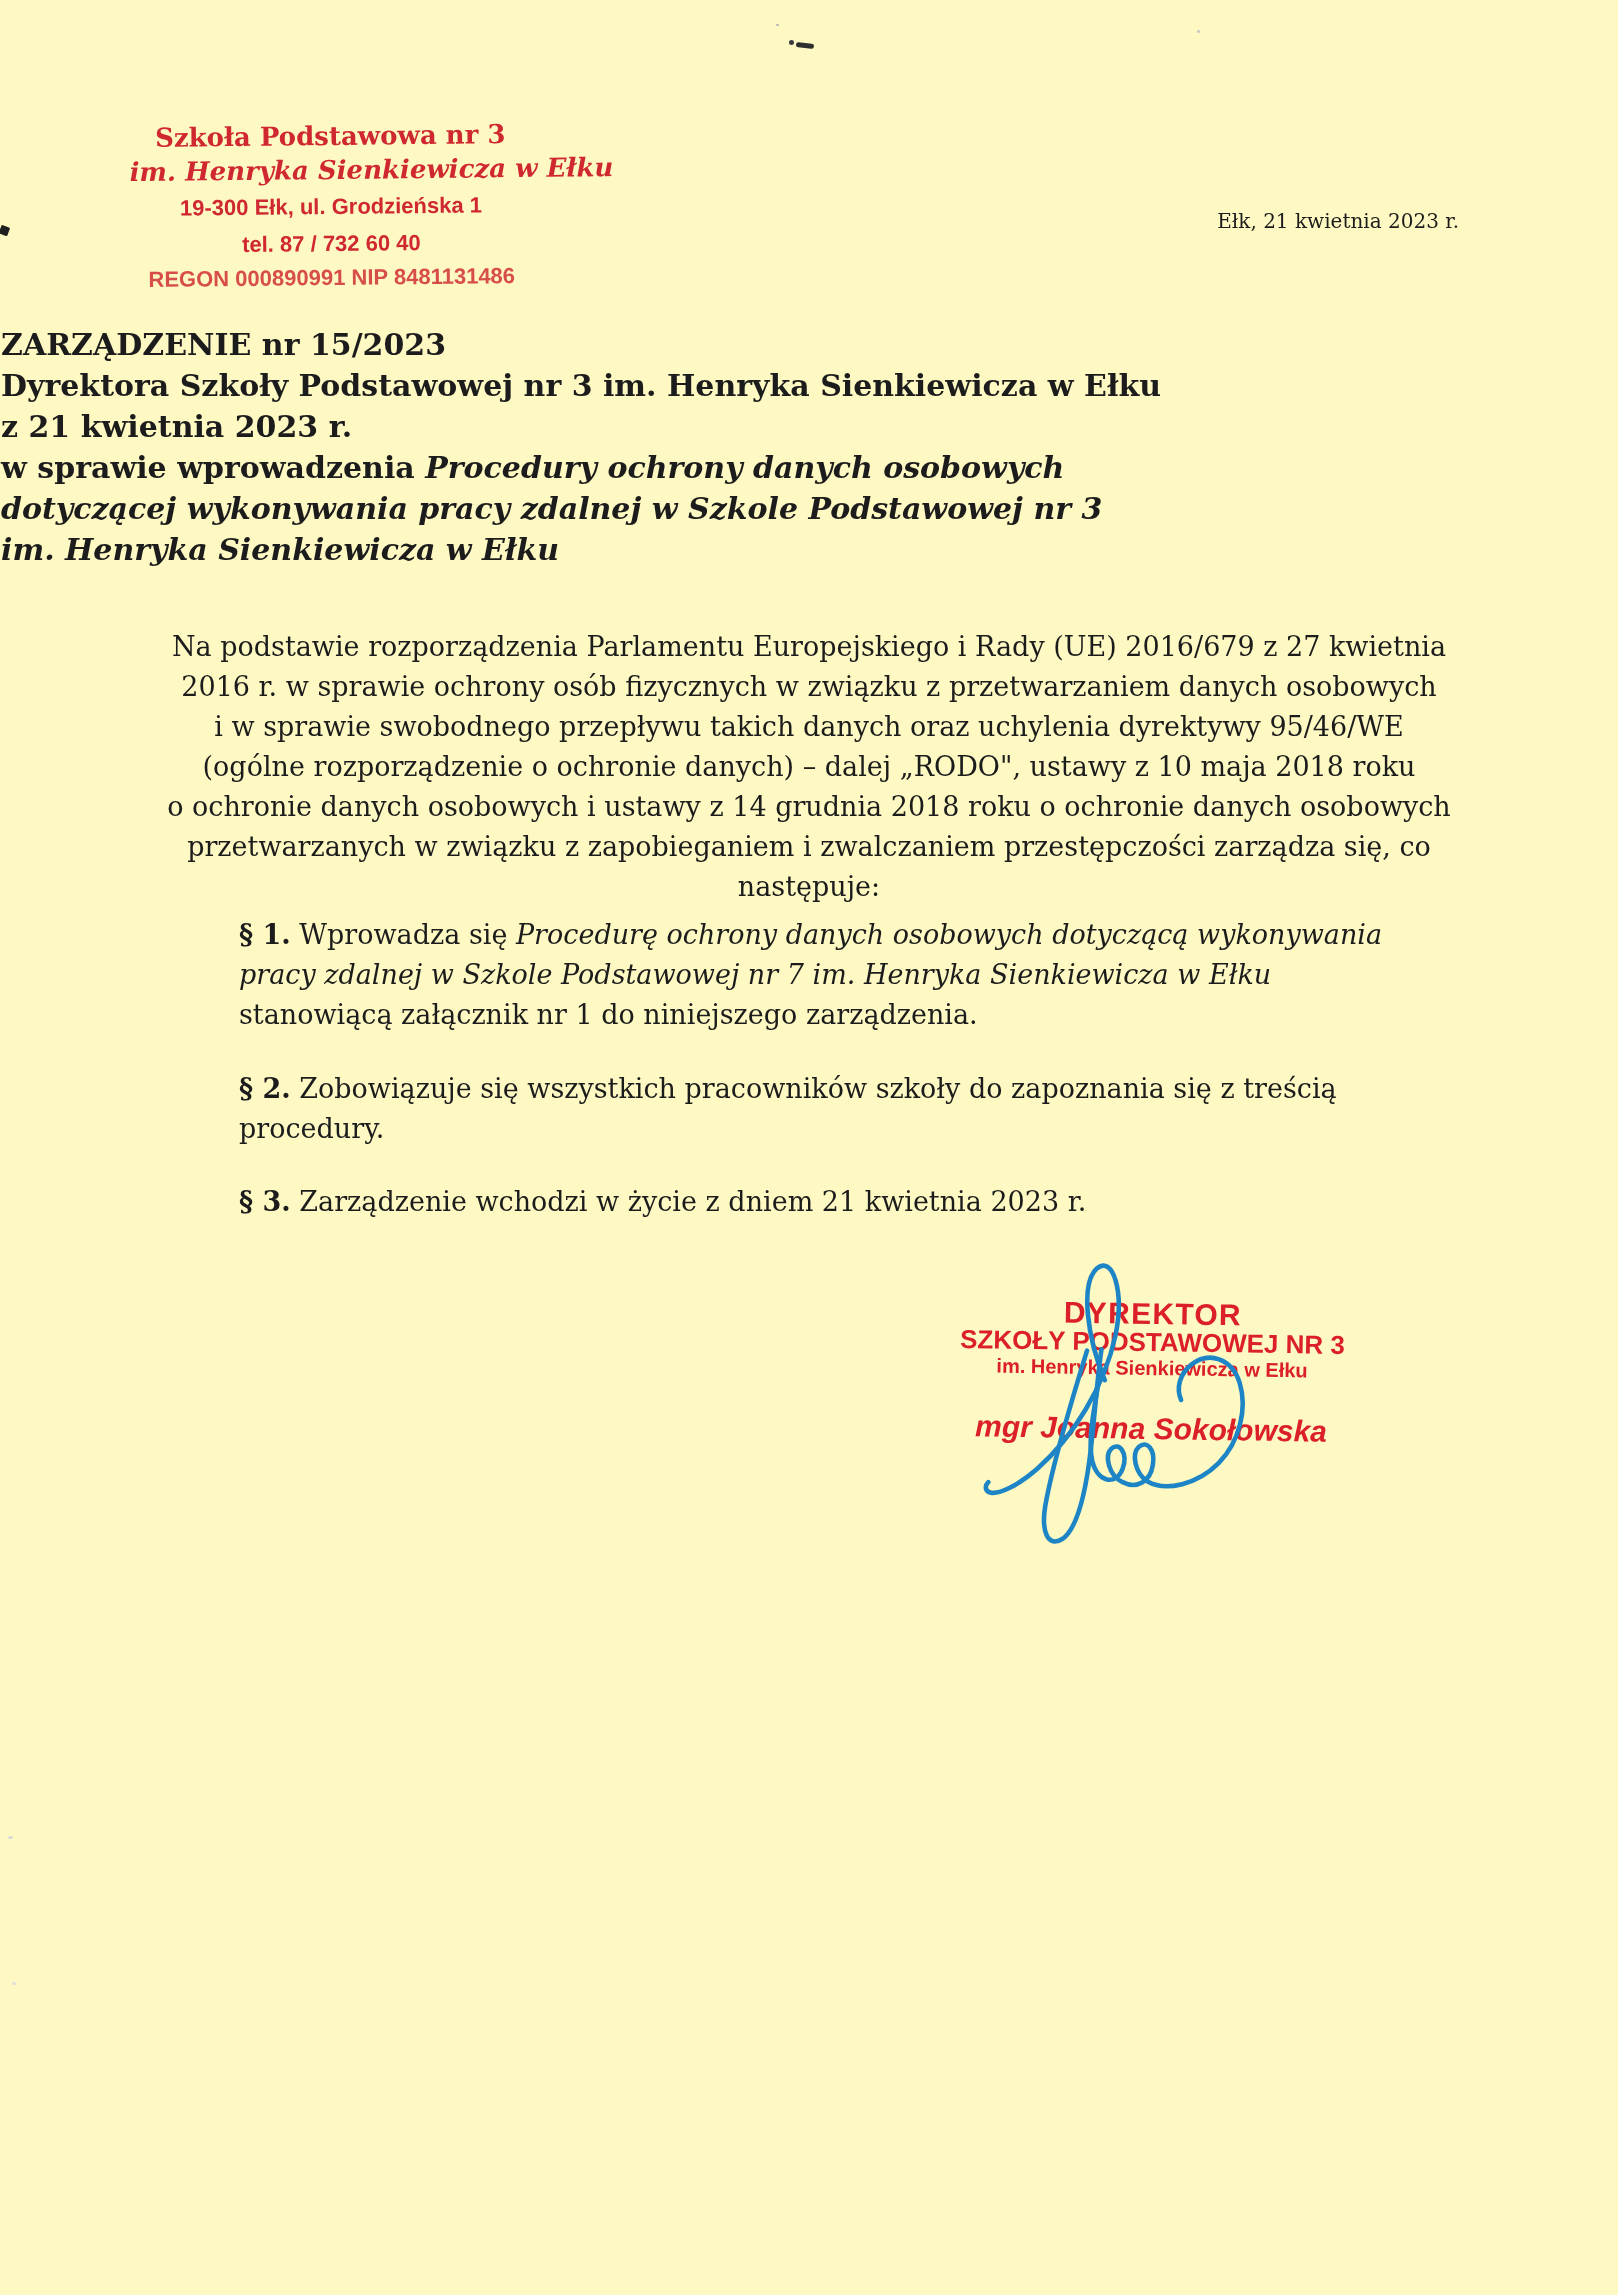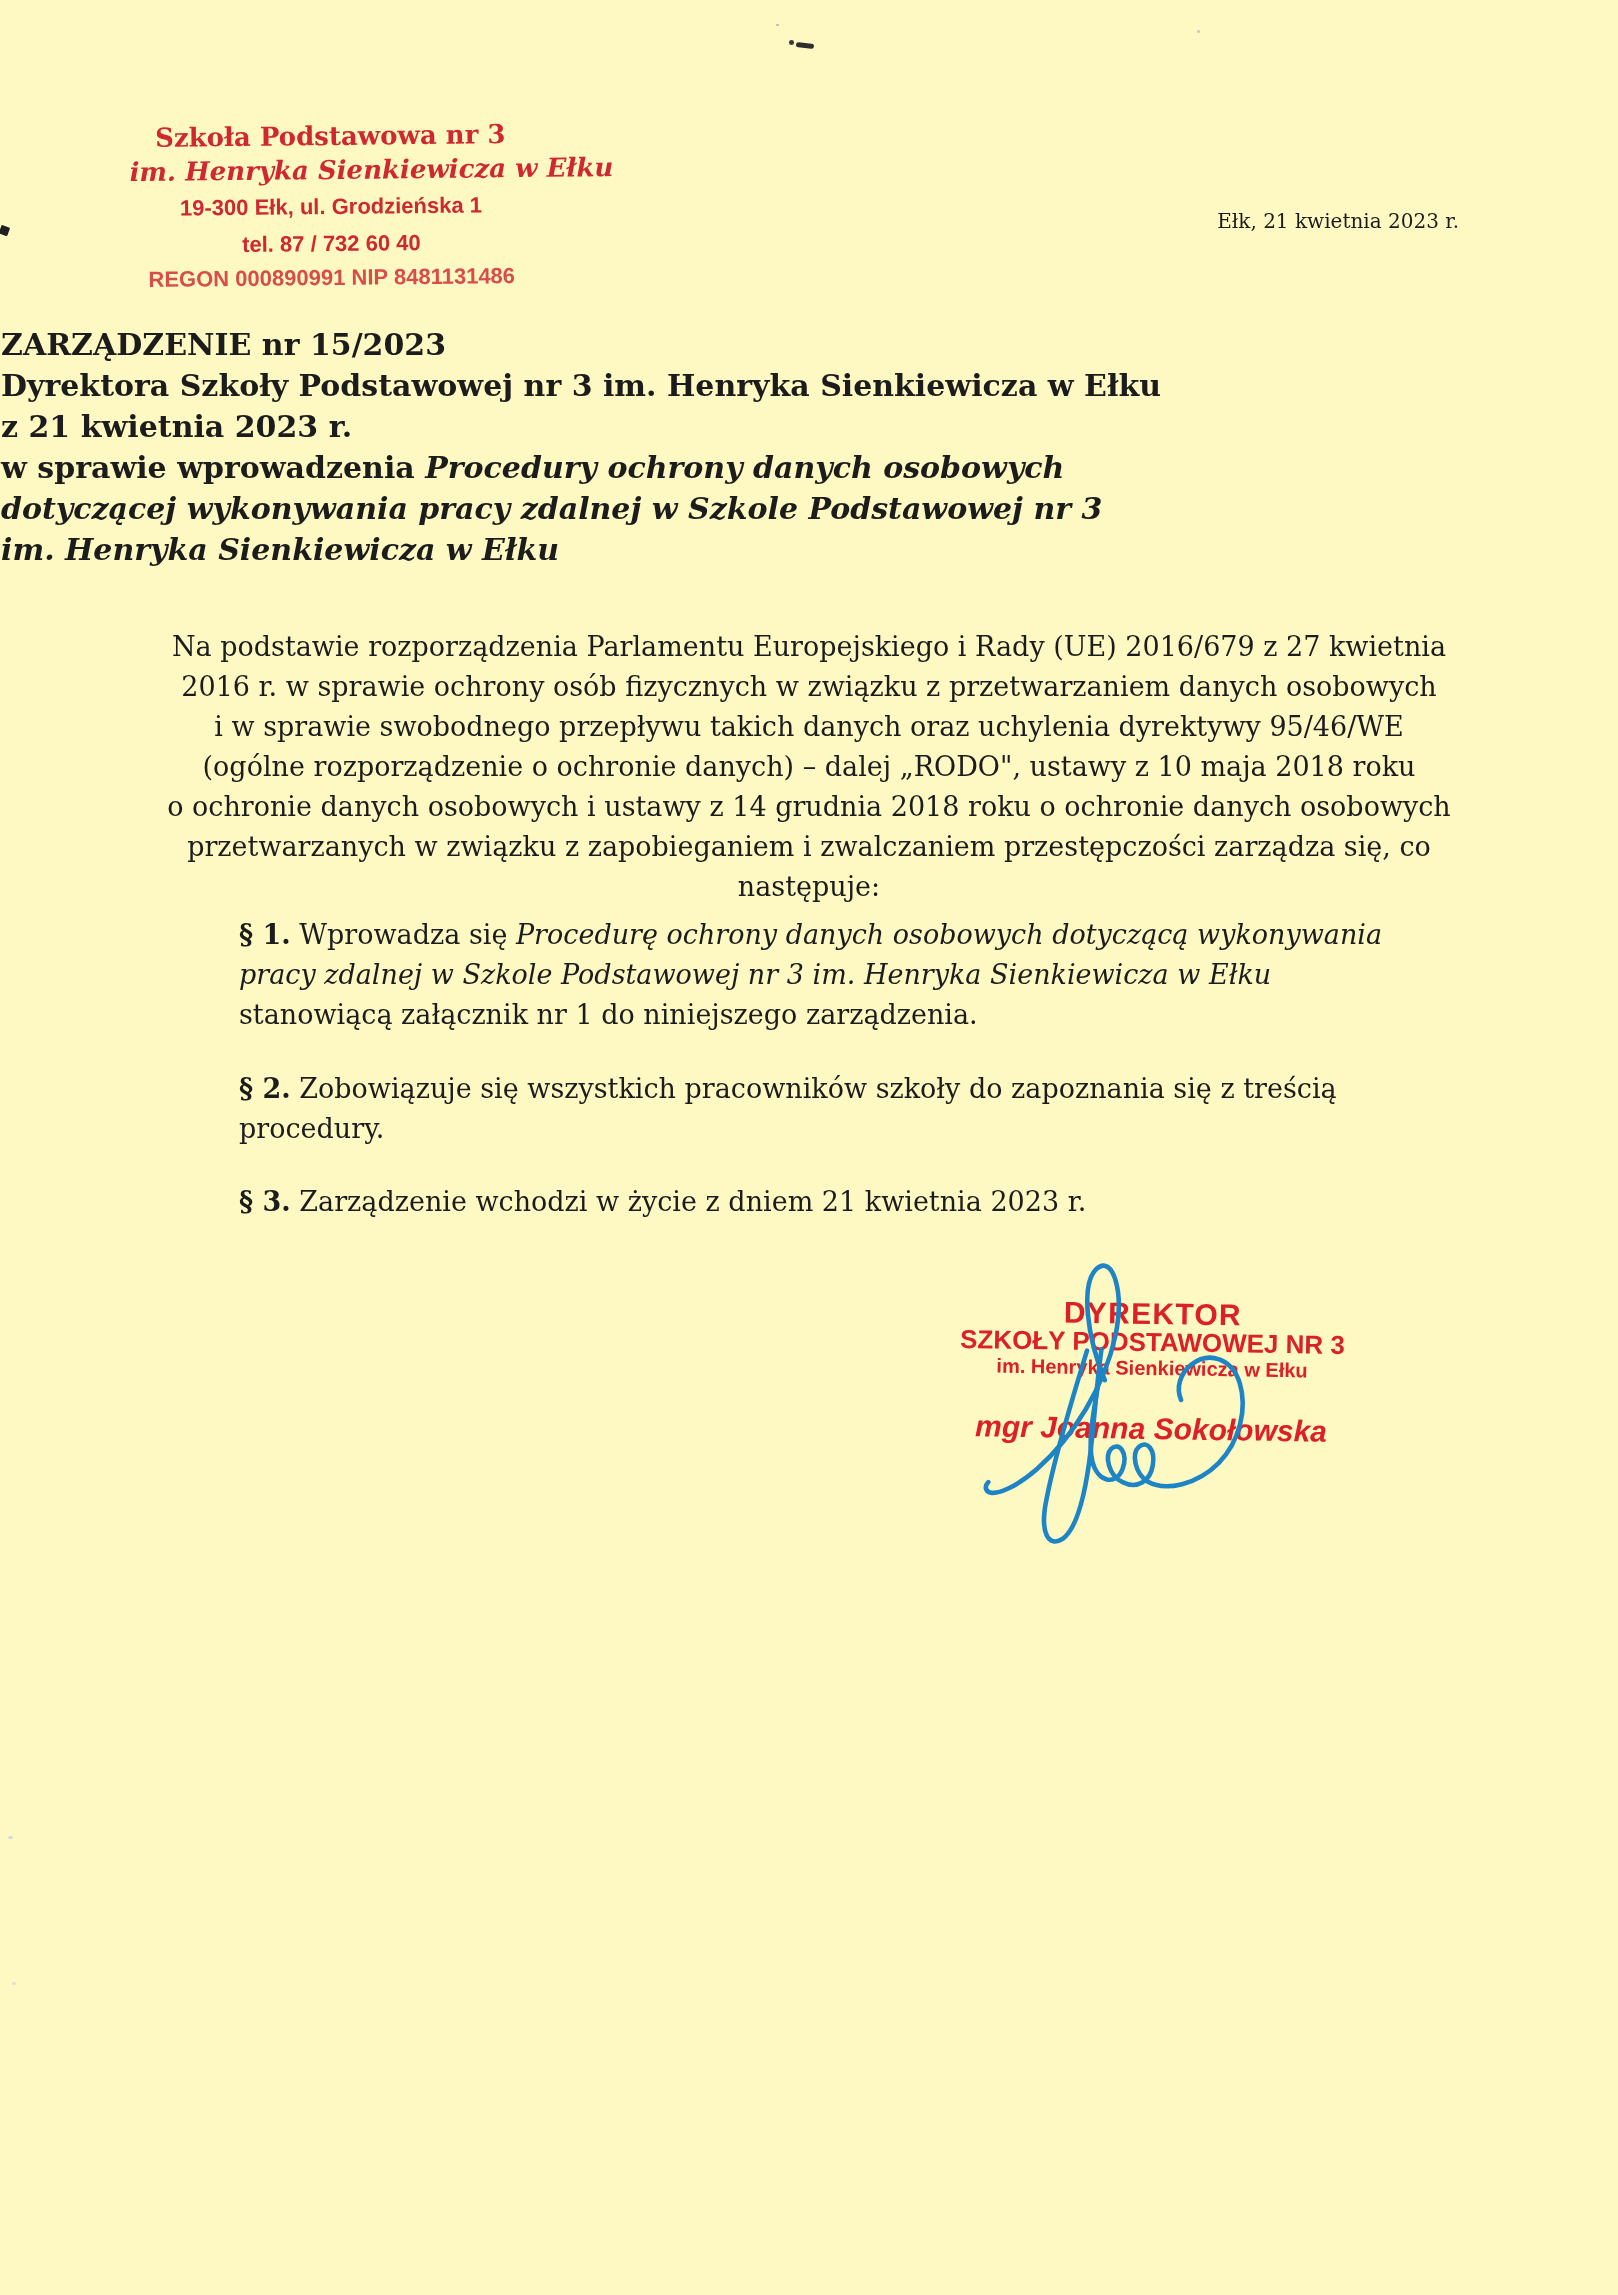--- a/index.html
+++ b/index.html
@@ -109,21 +109,21 @@
       <div class="tl"><span class="sg-r">2016 r. w sprawie ochrony osób fizycznych w związku z przetwarzaniem danych osobowych</span></div>
       <div class="tl"><span class="sg-r">i w sprawie swobodnego przepływu takich danych oraz uchylenia dyrektywy 95/46/WE</span></div>
       <div class="tl"><span class="sg-r">(ogólne rozporządzenie o ochronie danych) – dalej „RODO", ustawy z 10 maja 2018 roku</span></div>
       <div class="tl"><span class="sg-r">o ochronie danych osobowych i ustawy z 14 grudnia 2018 roku o ochronie danych osobowych</span></div>
       <div class="tl"><span class="sg-r">przetwarzanych w związku z zapobieganiem i zwalczaniem przestępczości zarządza się, co</span></div>
       <div class="tl"><span class="sg-r">następuje:</span></div>
     </div>
 
   <div class="section sec-1">
       <div class="tl"><span class="sg-b">§ 1.</span><span class="sg-r"> Wprowadza się </span><span class="sg-i">Procedurę ochrony danych osobowych dotyczącą wykonywania</span></div>
-      <div class="tl"><span class="sg-i">pracy zdalnej w Szkole Podstawowej nr 3 im. Henryka Sienkiewicza w Ełku</span></div>
+      <div class="tl"><span class="sg-i">pracy zdalnej w Szkole Podstawowej nr 7 im. Henryka Sienkiewicza w Ełku</span></div>
       <div class="tl"><span class="sg-r">stanowiącą załącznik nr 1 do niniejszego zarządzenia.</span></div>
     </div>
   <div class="section sec-2">
       <div class="tl"><span class="sg-b">§ 2.</span><span class="sg-r"> Zobowiązuje się wszystkich pracowników szkoły do zapoznania się z treścią</span></div>
       <div class="tl"><span class="sg-r">procedury.</span></div>
     </div>
   <div class="section sec-3">
       <div class="tl"><span class="sg-b">§ 3.</span><span class="sg-r"> Zarządzenie wchodzi w życie z dniem 21 kwietnia 2023 r.</span></div>
     </div>
 

